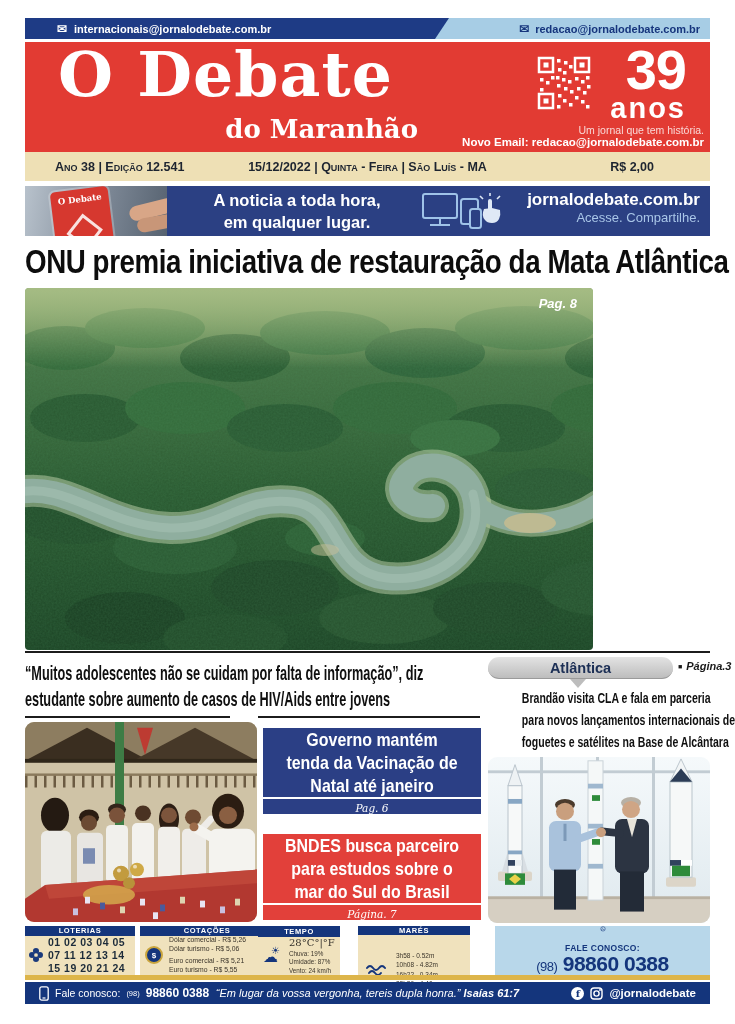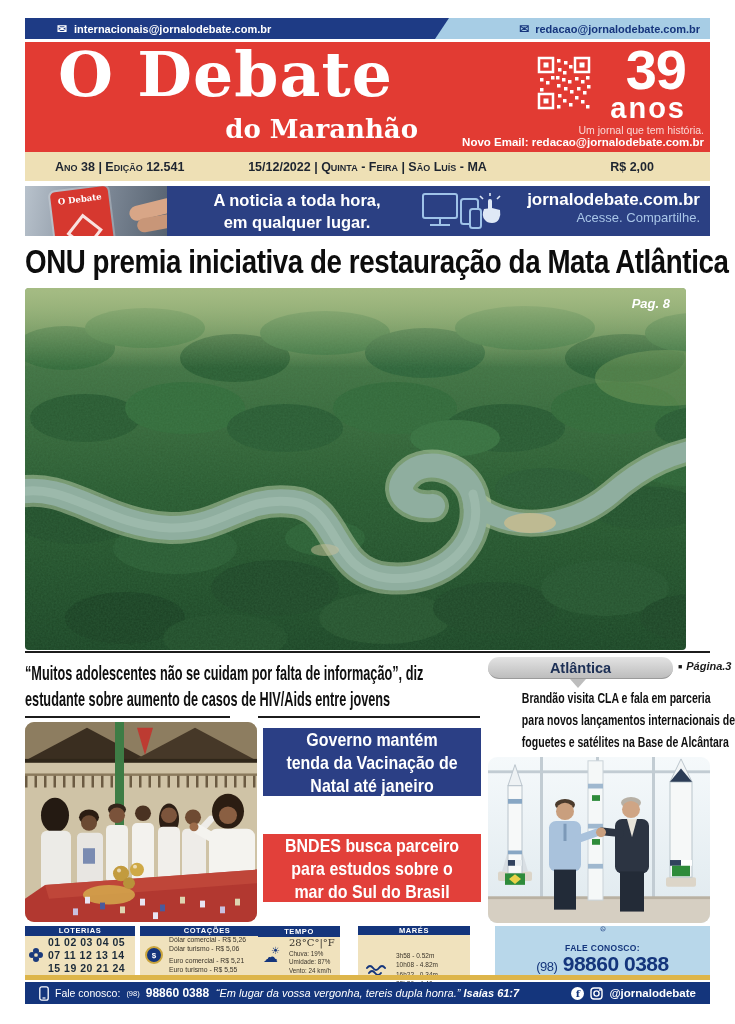--- a/index.html
+++ b/index.html
@@ -57,21 +57,21 @@
   .promo-right{position:absolute;right:10px;top:4px;display:flex;align-items:center;gap:24px;}
   .promo-site{font-size:17px;font-weight:bold;color:#fff;text-align:right;line-height:1.2;}
   .promo-cta{font-size:13px;color:#a9c6e8;text-align:right;}
 
   
   .lead{top:243px;left:25px;width:685px;white-space:nowrap;color:#0d0d0d;
         font-size:33px;font-weight:bold;letter-spacing:-0.5px;
         transform:scaleX(0.84);transform-origin:left;}
 
   
-  .photo-main{top:288px;left:25px;width:661px;height:362px;border-radius:4px;overflow:hidden;}
+  .photo-main{top:288px;left:25px;width:568px;height:362px;border-radius:4px;overflow:hidden;}
   .pag8{position:absolute;top:8px;right:16px;color:#fff;font-style:italic;font-weight:bold;font-size:13px;}
 
   .rule{position:absolute;background:#1c1c1c;height:2px;}
 
   
   .hiv{top:660px;left:25px;color:#101010;font-weight:bold;font-size:20.5px;line-height:1.28;}
   .hiv .ln{white-space:nowrap;transform:scaleX(0.62);transform-origin:left;}
   .pag5{position:absolute;top:700px;left:406px;font-size:10px;font-weight:bold;font-style:italic;color:#222;margin-top:30px;}
 
   
@@ -86,21 +86,21 @@
   .pag3 .tx{font-size:11px;font-weight:bold;font-style:italic;}
   .pol-head{top:687px;left:486px;width:224px;text-align:center;color:#101010;
         font-weight:bold;font-size:15.5px;line-height:1.42;}
   .pol-head .ln{white-space:nowrap;transform:scaleX(0.68);transform-origin:center;}
 
   
   .photo-left{top:722px;left:25px;width:232px;height:200px;border-radius:9px;overflow:hidden;}
   .photo-right{top:757px;left:488px;width:222px;height:166px;border-radius:9px;overflow:hidden;}
 
   
-  .midbox{left:263px;width:218px;height:68px;color:#fff;text-align:center;}
+  .midbox{left:263px;width:218px;height:86px;color:#fff;text-align:center;}
   .box-blue{top:728px;background:#2b3f85;}
   .box-red{top:834px;background:#e2403a;}
   .midbox .body{height:69px;display:flex;flex-direction:column;justify-content:center;
         font-size:19px;font-weight:bold;line-height:1.22;}
   .midbox .body .ln{white-space:nowrap;transform:scaleX(0.84);transform-origin:center;}
   .midbox .strip{border-top:2px solid #fff;height:17px;display:flex;align-items:center;justify-content:center;
         font-family:"DejaVu Serif",serif;font-style:italic;font-size:10.5px;}
 
   
   .info{top:926px;left:25px;width:685px;height:49px;}

